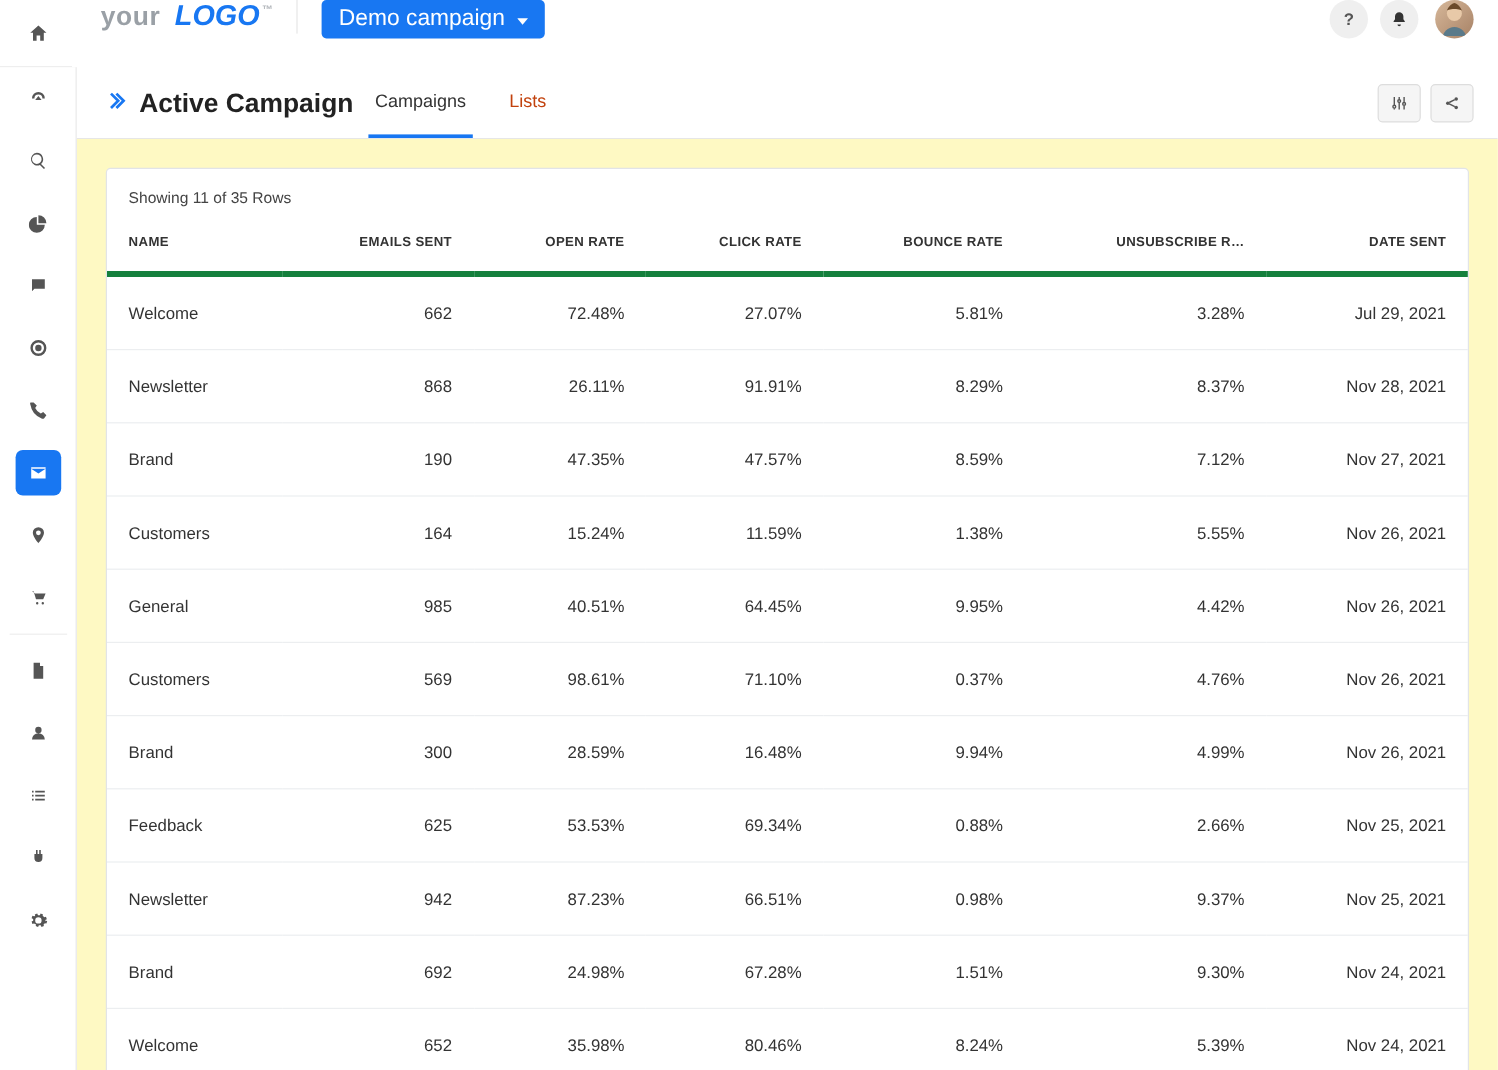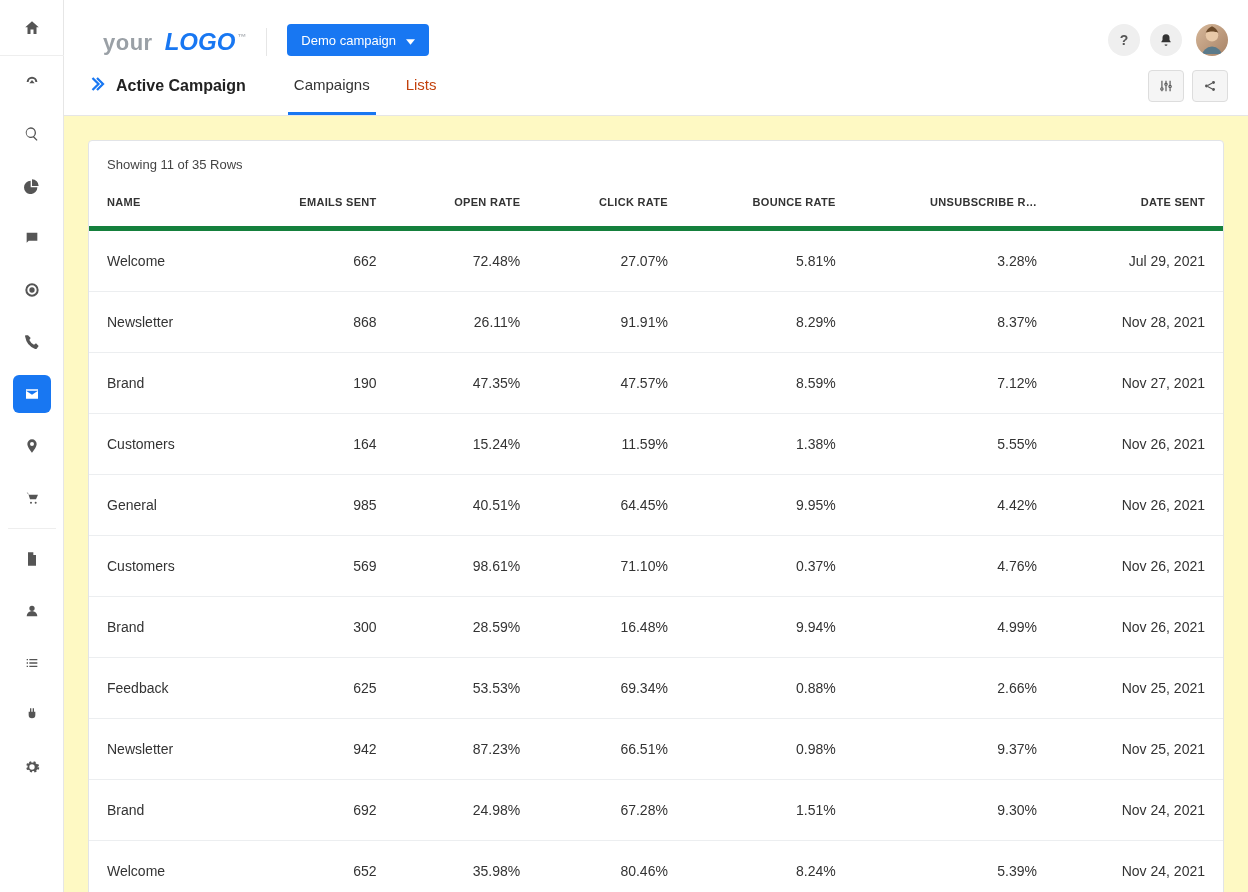--- a/index.html
+++ b/index.html
@@ -43,39 +43,39 @@
     display:flex;align-items:center;justify-content:center;
   }
   .sidebar .nav-item svg { width: 16px; height: 16px; fill: #555; }
   .sidebar .nav-item.home svg { width: 18px; height: 18px; }
   .sidebar .nav-item.active svg { fill: #fff; }
   .sidebar .divider { width: 48px; height: 1px; background: #eee; margin: 4px 0; }
 
   
   .topbar {
     position: fixed;
-    left: 79px; top: 0;
+    left: 60px; top: 0;
     right: 0;
     height: 56px;
     background: #fff;
     display: flex;
-    align-items: flex-end;
+    align-items: flex-start;
     padding: 0 20px 0 24px;
   }
   .logo { display:flex; align-items:baseline; font-weight:700; }
   .logo .l1 { color:#9aa0a6; font-size:22px; letter-spacing:0.5px; }
   .logo .l2 { color:#1877f2; font-size:24px; font-weight:900; margin-left:12px; font-style:italic; }
   .logo .tm { color:#b0b4b9; font-size:9px; position:relative; top:-10px; margin-left:2px; }
   .vdiv { width:1px; height:28px; background:#e6e6e6; margin: 0 20px; }
   .campaign-btn {
     background:#1877f2; color:#fff;
     border:none; border-radius:4px;
     height:32px; padding:0 14px;
     display:flex; align-items:center;
-    font-size:13px; font-weight:500;
+    font-size:19px; font-weight:500;
     cursor:pointer;
   }
   .campaign-btn .caret { margin-left:10px; }
   .topbar .spacer { flex:1; }
   .iconcircle {
     width:32px;height:32px;border-radius:50%;
     background:#efefef; display:flex;align-items:center;justify-content:center;
     color:#555; margin-left:10px; cursor:pointer; font-weight:700;font-size:14px;
   }
   .iconcircle svg{width:14px;height:14px;fill:#333;}
@@ -93,21 +93,21 @@
     position: fixed;
     left:64px; right:0; top:56px;
     height:60px;
     background:#fff;
     border-bottom:1px solid #e6e6e6;
     display:flex; align-items:center;
     padding:0 20px 0 24px;
   }
   .pagehead .chev { color:#1877f2; margin-right:10px; }
   .pagehead .chev svg{width:18px;height:18px;fill:none;stroke:#1877f2;stroke-width:3;}
-  .pagehead h1{font-size:16px;font-weight:800;color:#222;margin-right:30px;text-align:right;}
+  .pagehead h1{font-size:22px;font-weight:800;color:#222;text-align:right;}
   .tabs{display:flex;align-items:stretch;height:100%;}
   .tab{
     display:flex;align-items:center;
     padding:0 6px;margin:0 12px;
     color:#c2410c;font-size:15px;cursor:pointer;
     border-bottom:3px solid transparent;
     height:100%;
   }
   .tab.active{border-bottom-color:#1877f2;color:#333;font-weight:500;}
   .pagehead .spacer{flex:1;}

